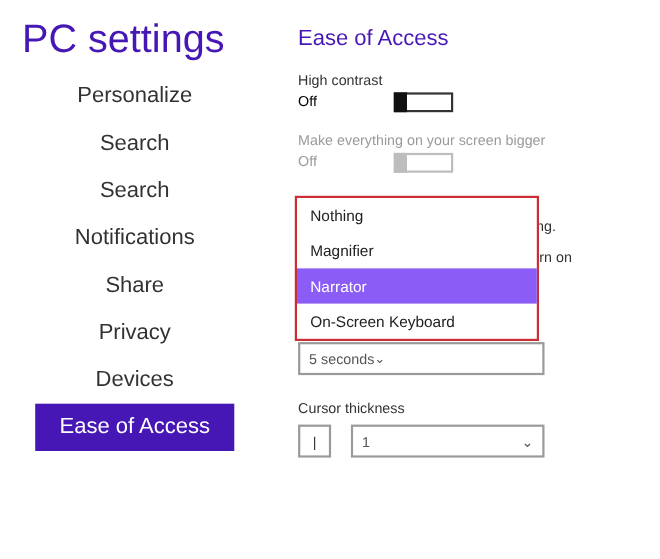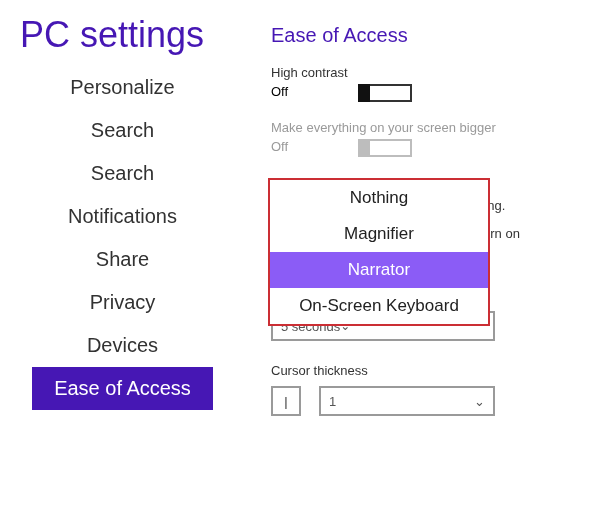--- a/index.html
+++ b/index.html
@@ -21,21 +21,21 @@
   .toggle { width: 54px; height: 18px; border: 2px solid #333; position: relative; background: #fff; }
   .toggle .knob { position: absolute; top: -2px; left: -2px; width: 12px; height: 18px; background: #111; }
   .toggle.disabled { border-color: #bdbdbd; }
   .toggle.disabled .knob { background: #bdbdbd; left: -2px; }
 
   .behind-text { font-size: 13px; color: #333; position: absolute; white-space: nowrap; left: 225px; }
   .behind-text.l1 { top: 198px; }
   .behind-text.l2 { top: 226px; }
 
   .dropdown-open { position: absolute; top: 178px; left: 23px; width: 222px; border: 2px solid #cb2e34; background: #fff; }
-  .dropdown-open .opt { font-size: 17px; padding: 8px 12px; cursor: default; color: #222; text-align: center; }
+  .dropdown-open .opt { font-size: 14px; padding: 8px 12px; cursor: default; color: #222; }
   .dropdown-open .opt.selected { background: #8b5cf6; color: #fff; }
 
   .combo { width: 224px; height: 30px; border: 2px solid #9a9a9a; display: flex; align-items: center; justify-content: flex-start; padding: 0 8px; font-size: 13px; color: #555; background: #fff; margin-top: 10px; }
   .combo .chev { font-size: 12px; }
 
   .notif-row { margin-top: 154px; }
 
   .cursor-group { margin-top: 22px; }
   .cursor-row { display: flex; gap: 18px; margin-top: 8px; align-items: center; }
   .cursor-preview { width: 30px; height: 30px; border: 2px solid #9a9a9a; display: flex; align-items: center; justify-content: center; font-size: 13px; color: #333; }

